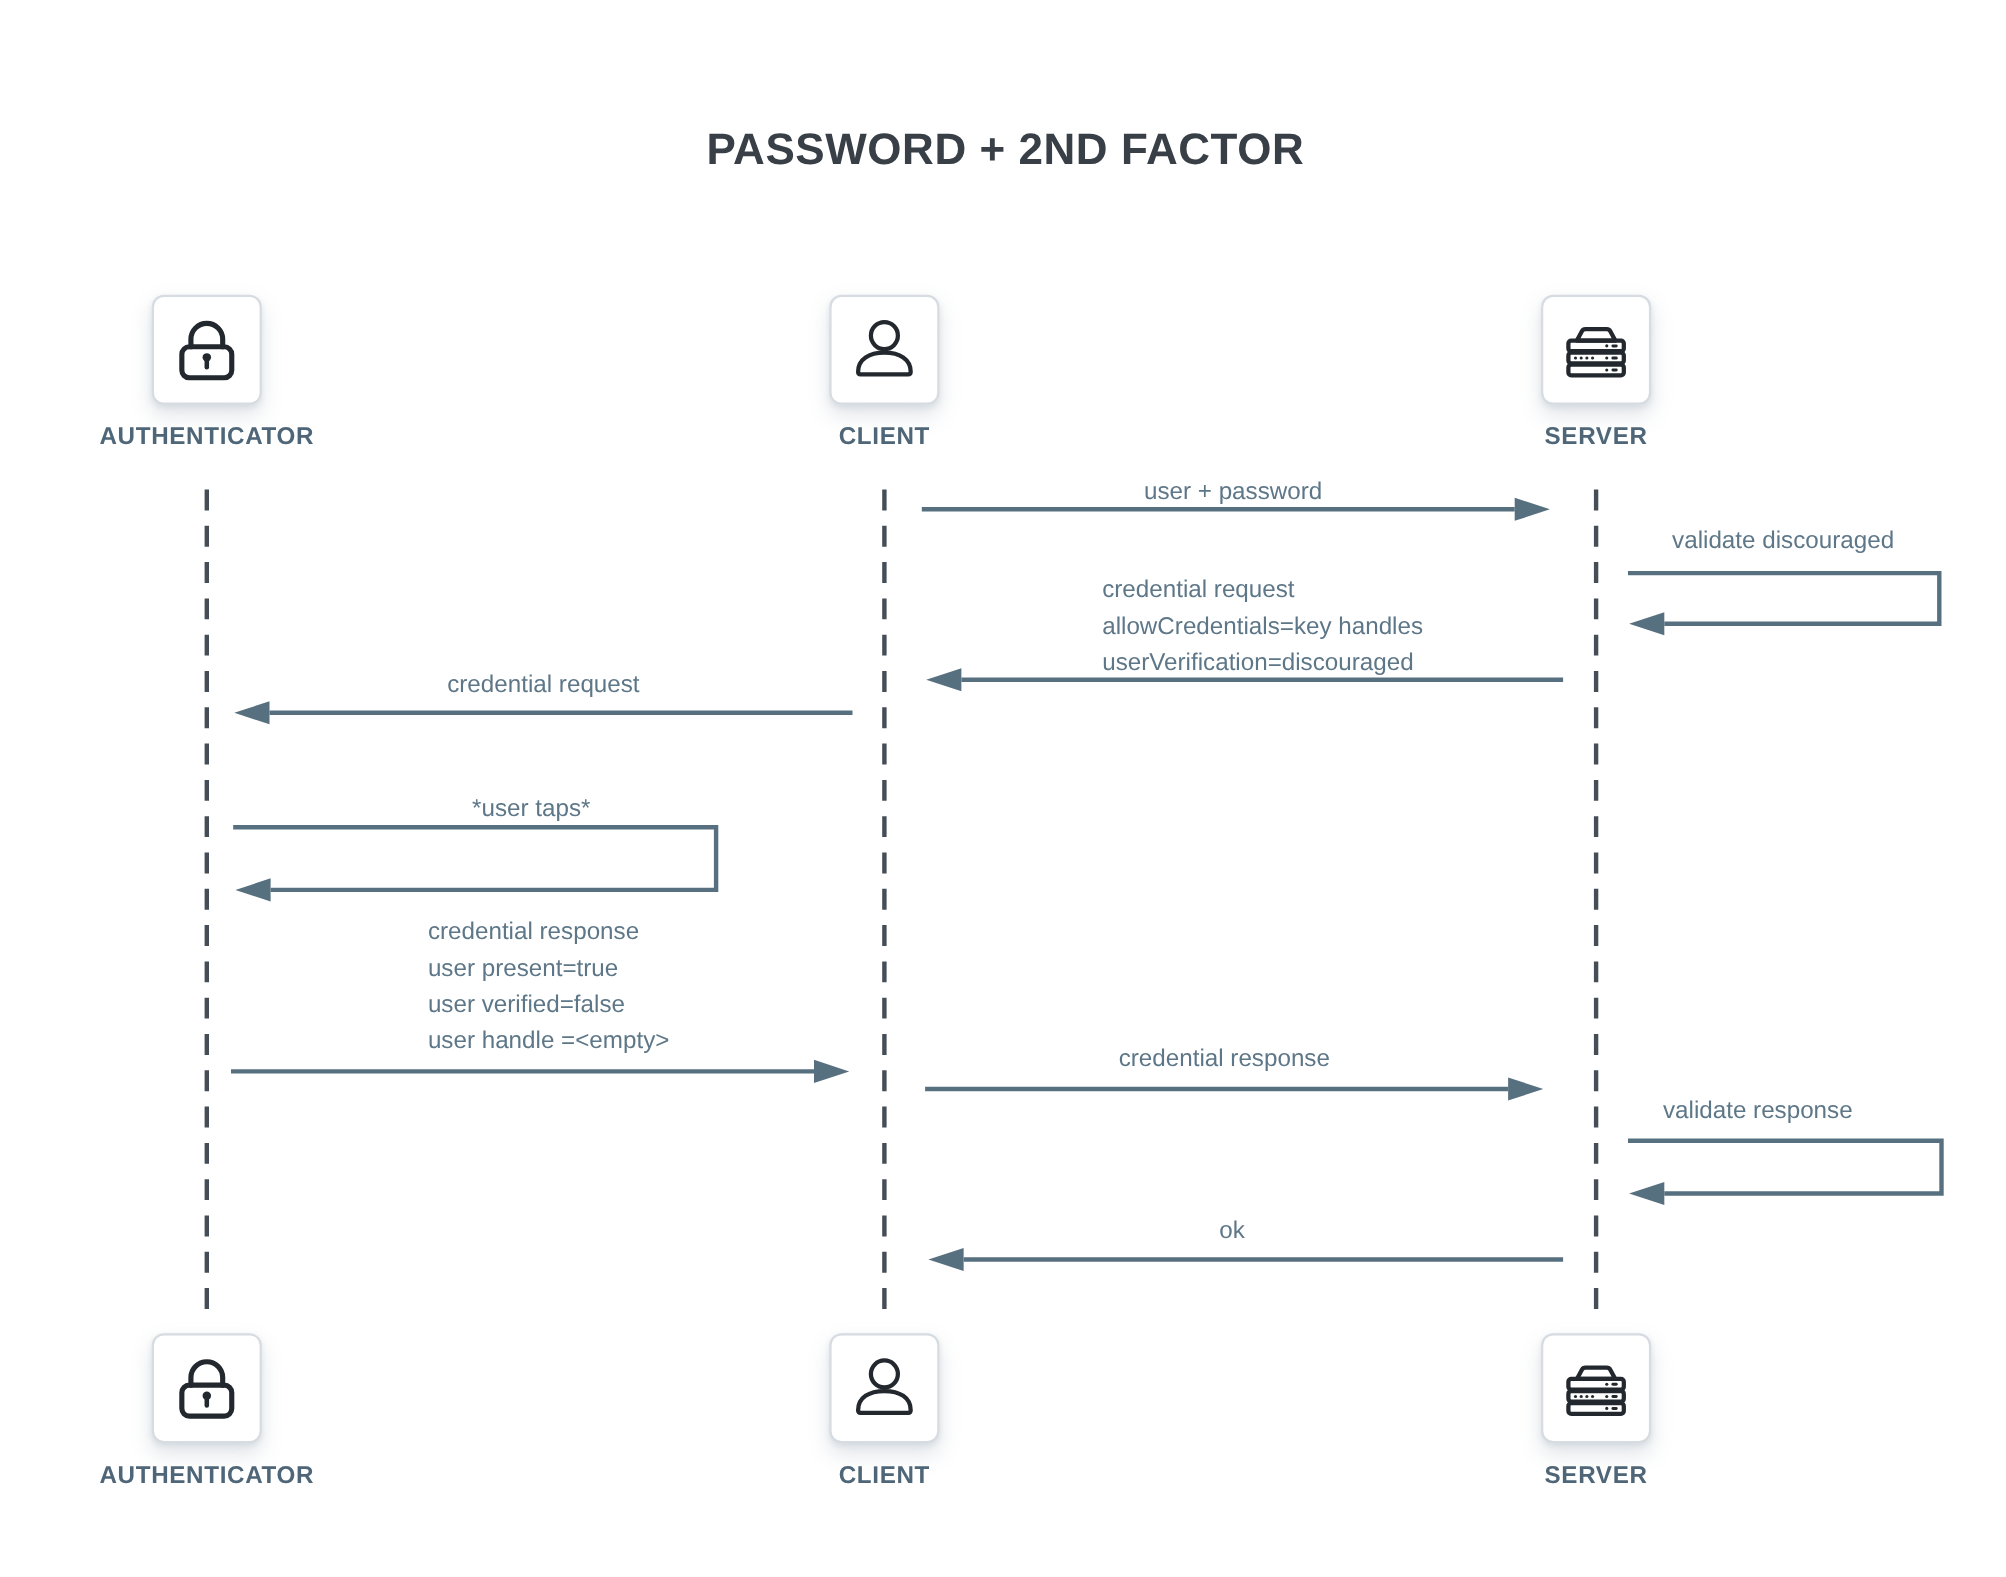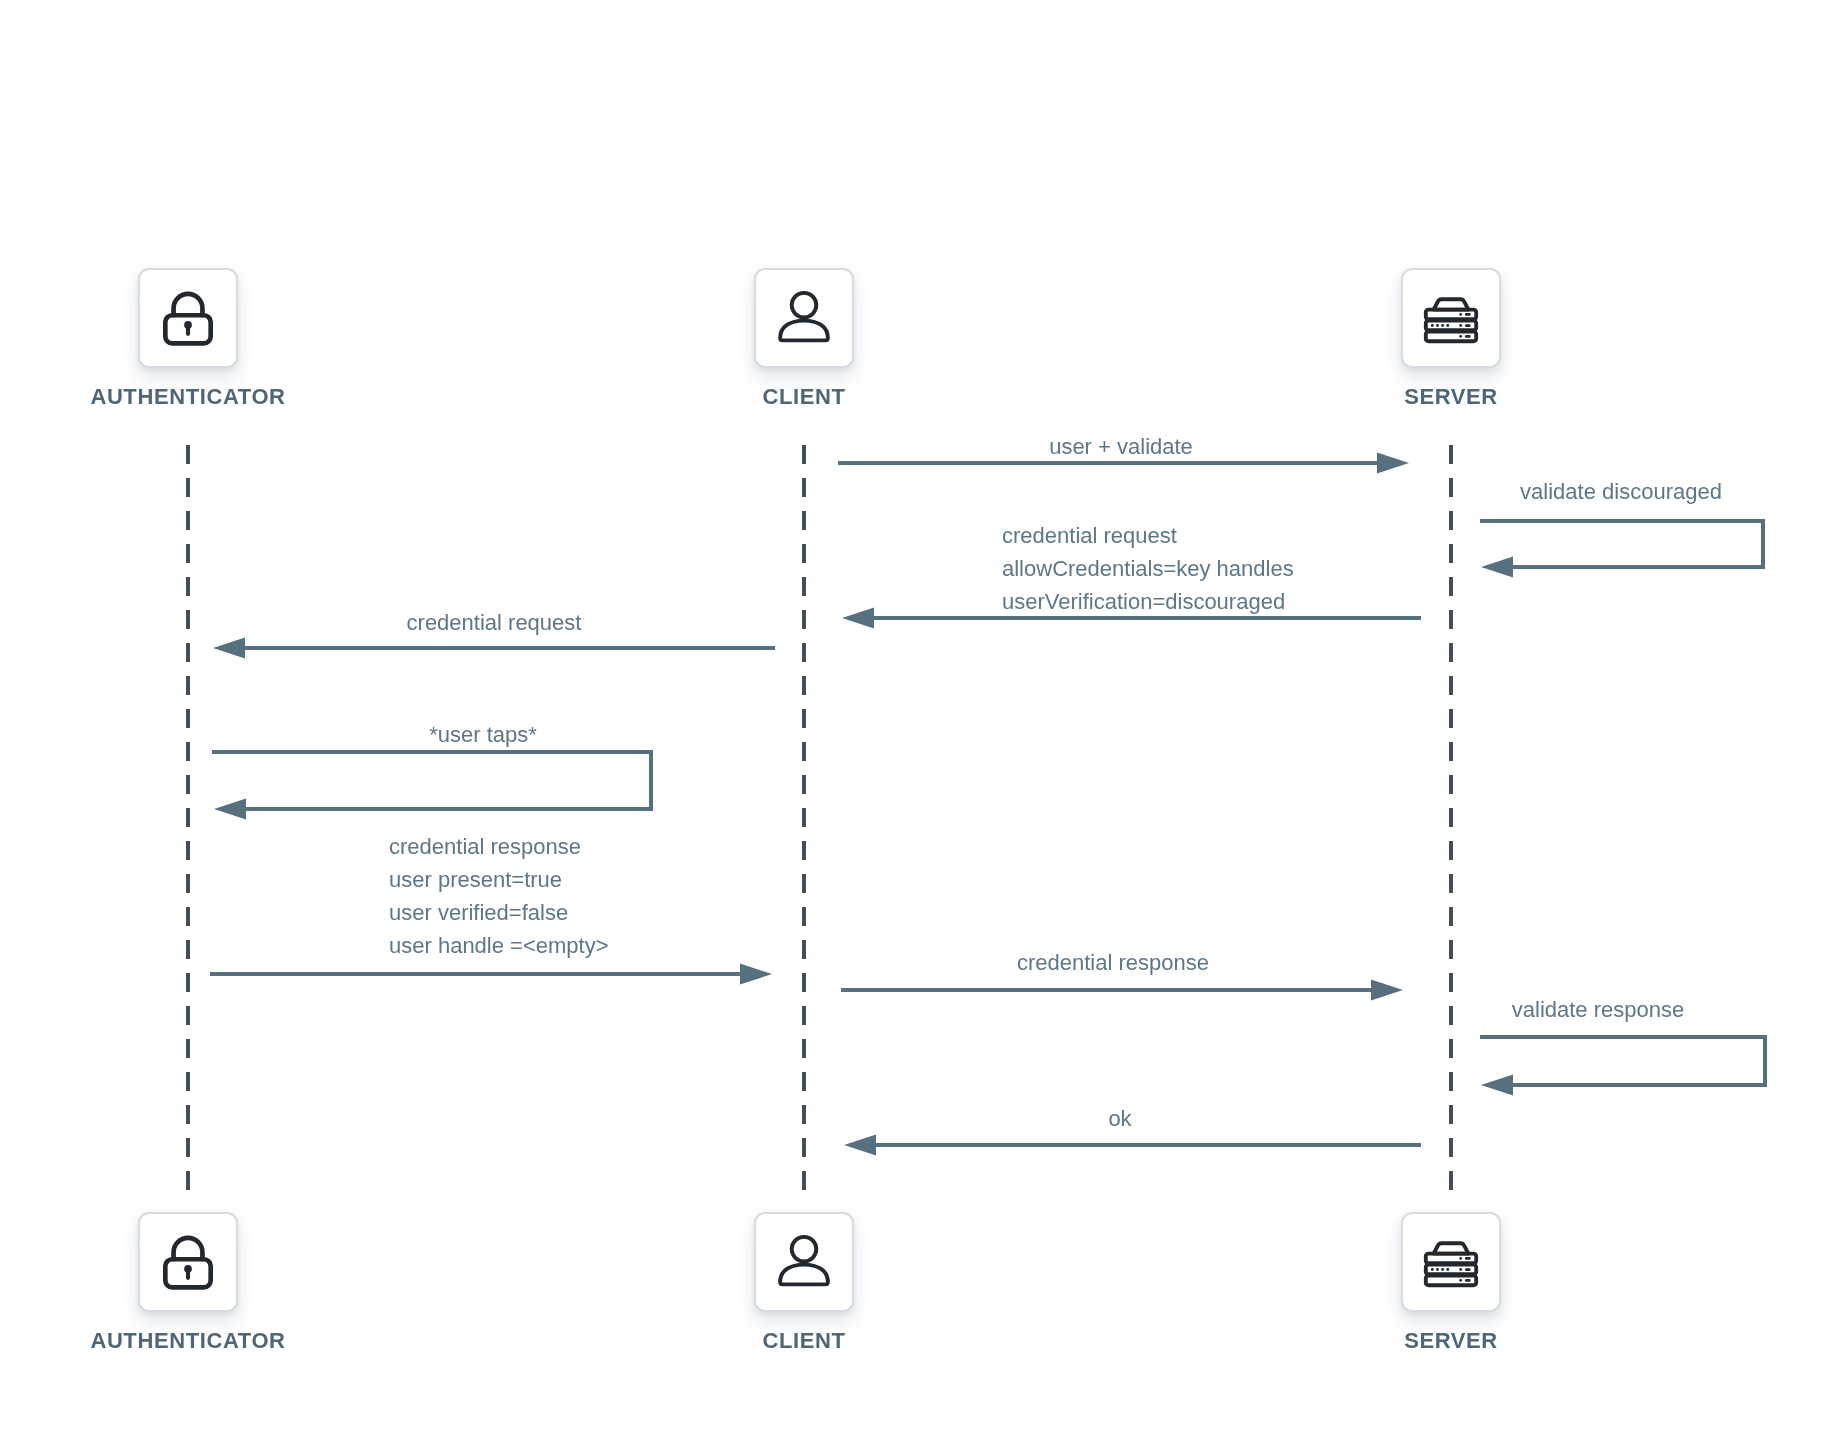--- a/index.html
+++ b/index.html
@@ -45,20 +45,21 @@
     font-size:22px;line-height:33px;white-space:nowrap;
   }
   .msg.center{transform:translate(-50%,-50%);}
   .icon{color:var(--color-icon);display:block;}
 </style>
 </head>
 <body>
 
 <div class="canvas">
 
+  <h1 class="title">PASSWORD + 2ND FACTOR</h1>
 
   <svg class="overlay" viewBox="0 0 1824 1434">
     <line class="lifeline" x1="188" y1="445" x2="188" y2="1200"></line>
     <line class="lifeline" x1="804" y1="445" x2="804" y2="1200"></line>
     <line class="lifeline" x1="1451" y1="445" x2="1451" y2="1200"></line>
 
     <g>
       <line class="conn" x1="838" y1="463" x2="1377" y2="463"></line>
       <polygon class="head" points="1409,463 1377,452.5 1377,473.5"></polygon>
     </g>
@@ -173,21 +174,21 @@
         <circle cx="17.5" cy="29.8" r="1.1" fill="currentColor"></circle>
         <circle cx="21.5" cy="29.8" r="1.1" fill="currentColor"></circle>
       <circle cx="31.5" cy="29.8" r="1.1" fill="currentColor"></circle>
         <rect x="34.8" y="28.8" width="4.4" height="2.1" rx="1" fill="currentColor"></rect>
       <circle cx="31.5" cy="38.2" r="1.1" fill="currentColor"></circle>
         <rect x="34.8" y="37.2" width="4.4" height="2.1" rx="1" fill="currentColor"></rect>
     </svg>
   </div>
   <div class="actor-label" style="left:1451px;top:1328px;">SERVER</div>
 
-  <div class="msg center" style="left:1121px;top:446px;">user + validate</div>
+  <div class="msg center" style="left:1121px;top:446px;">user + password</div>
 
   <div class="msg center" style="left:1621px;top:491px;">validate discouraged</div>
 
   <div class="msg" style="left:1002px;top:519px;">
     <div>credential request</div>
     <div>allowCredentials=key handles</div>
     <div>userVerification=discouraged</div>
   </div>
 
   <div class="msg center" style="left:494px;top:622px;">credential request</div>

